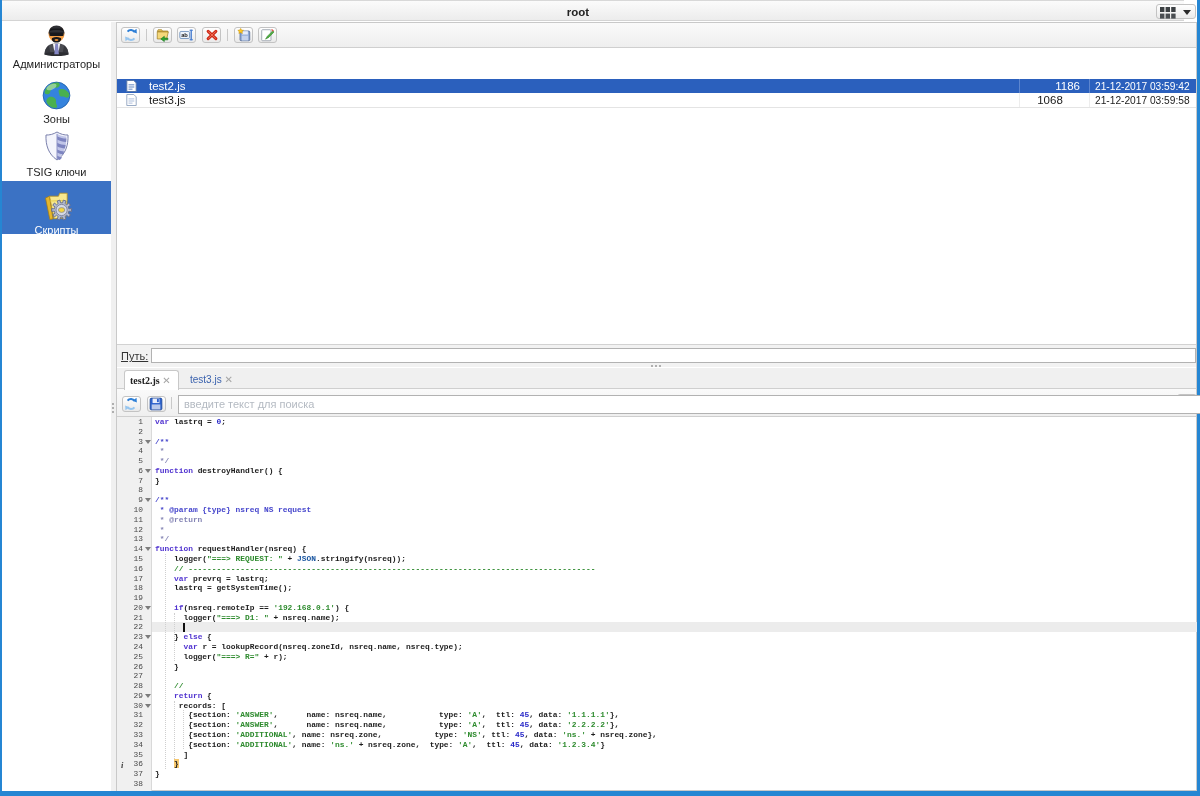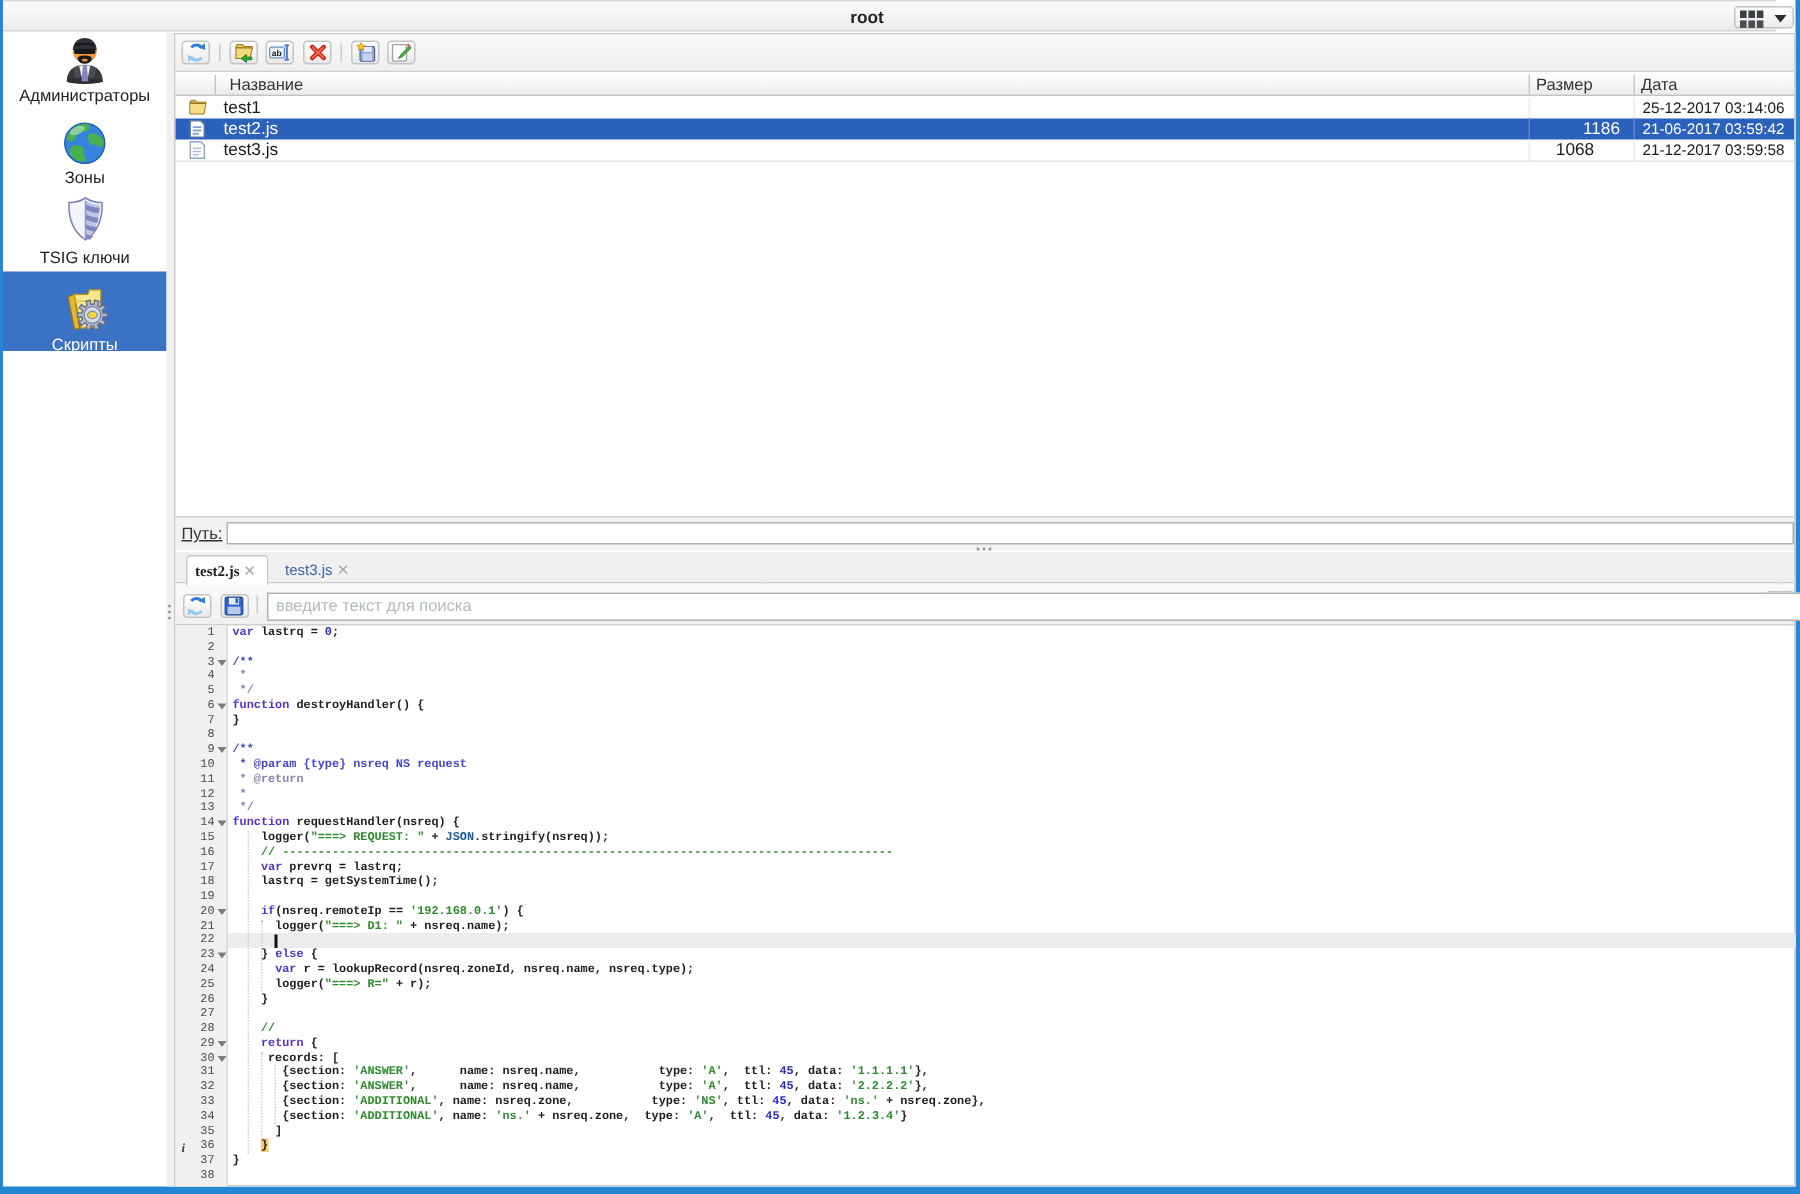--- a/index.html
+++ b/index.html
@@ -194,48 +194,30 @@
         </svg>
       </div>
       <div class="tbtn" style="left:140.5px;top:3.5px;width:19px;height:16.5px">
         <svg width="15" height="15" viewBox="0 0 17 17">
           <rect x="2.5" y="2.5" width="10.5" height="12.5" rx="1" fill="#fff" stroke="#9aa2ac" stroke-width="1"></rect>
           <path d="M15.2 3.6L9 9.8l-2.2 3.4 3.6-1.9 6.1-6.2z" fill="#4caf3f" stroke="#2b7a22" stroke-width="0.6"></path>
           <path d="M14.2 1.6l2.1 2.1-1.1 1-2-2.1z" fill="#e05548"></path>
         </svg>
       </div>
     </div>
-  <div id="ghead">
-    <span style="position:absolute;left:36px;top:2px">Название</span>
-    <span style="position:absolute;left:907px;top:2px">Размер</span>
-    <span style="position:absolute;left:977px;top:2px">Дата</span>
-    <i class="hsep" style="left:26px"></i>
-      <i class="hsep" style="left:902px"></i>
-      <i class="hsep" style="left:972px"></i>
-  </div>
-  <div class="grow" style="top:42px">
-      <span class="cellicon"><svg width="12" height="11" viewBox="0 0 12 11">
-          <path d="M.5 2.5l.8-1.6h3l.8 1.2h6.2v1z" fill="#e8bf4e" stroke="#8f6d1a" stroke-width="0.6"></path>
-          <path d="M.5 3h10.8l-1.3 7H.5z" fill="#f7dd84" stroke="#8f6d1a" stroke-width="0.6"></path>
-        </svg></span>
-      <span style="position:absolute;left:32px;top:0.5px">test1</span>
-      <span style="position:absolute;left:978px;top:1.5px;font-size:10.2px">25-12-2017 03:14:06</span>
-      <i class="vline" style="left:902px;background:#ededed"></i>
-      <i class="vline" style="left:972px;background:#ededed"></i>
-    </div>
   <div class="grow" id="grow2" style="top:56px">
       <span class="cellicon"><svg width="11" height="12" viewBox="0 0 11 12">
           <path d="M.8.5h7l2.4 2.4v8.6H.8z" fill="#fff" stroke="#5a78a8" stroke-width="1"></path>
           <rect x="2.5" y="4.2" width="5.8" height="1.2" fill="#7d9ccc"></rect>
           <rect x="2.5" y="6.4" width="5.8" height="1.2" fill="#7d9ccc"></rect>
           <rect x="2.5" y="8.6" width="4" height="1.2" fill="#7d9ccc"></rect>
         </svg></span>
       <span style="position:absolute;left:32px;top:0.5px">test2.js</span>
       <span style="position:absolute;left:903px;top:1px;width:60px;text-align:right">1186</span>
-      <span style="position:absolute;left:978px;top:1.5px;font-size:10.2px">21-06-2017 03:59:42</span>
+      <span style="position:absolute;left:978px;top:1.5px;font-size:10.2px">21-12-2017 03:59:42</span>
       <i class="vline" style="left:902px;background:#5d86cf"></i>
       <i class="vline" style="left:972px;background:#5d86cf"></i>
     </div>
   <div class="grow" style="top:70px">
       <span class="cellicon"><svg width="11" height="12" viewBox="0 0 11 12">
           <path d="M.8.5h7l2.4 2.4v8.6H.8z" fill="#fff" stroke="#8fa3c0" stroke-width="0.9"></path>
           <rect x="2.5" y="4.4" width="5.8" height="1" fill="#aebfdc"></rect>
           <rect x="2.5" y="6.5" width="5.8" height="1" fill="#aebfdc"></rect>
           <rect x="2.5" y="8.6" width="4" height="1" fill="#aebfdc"></rect>
         </svg></span>

